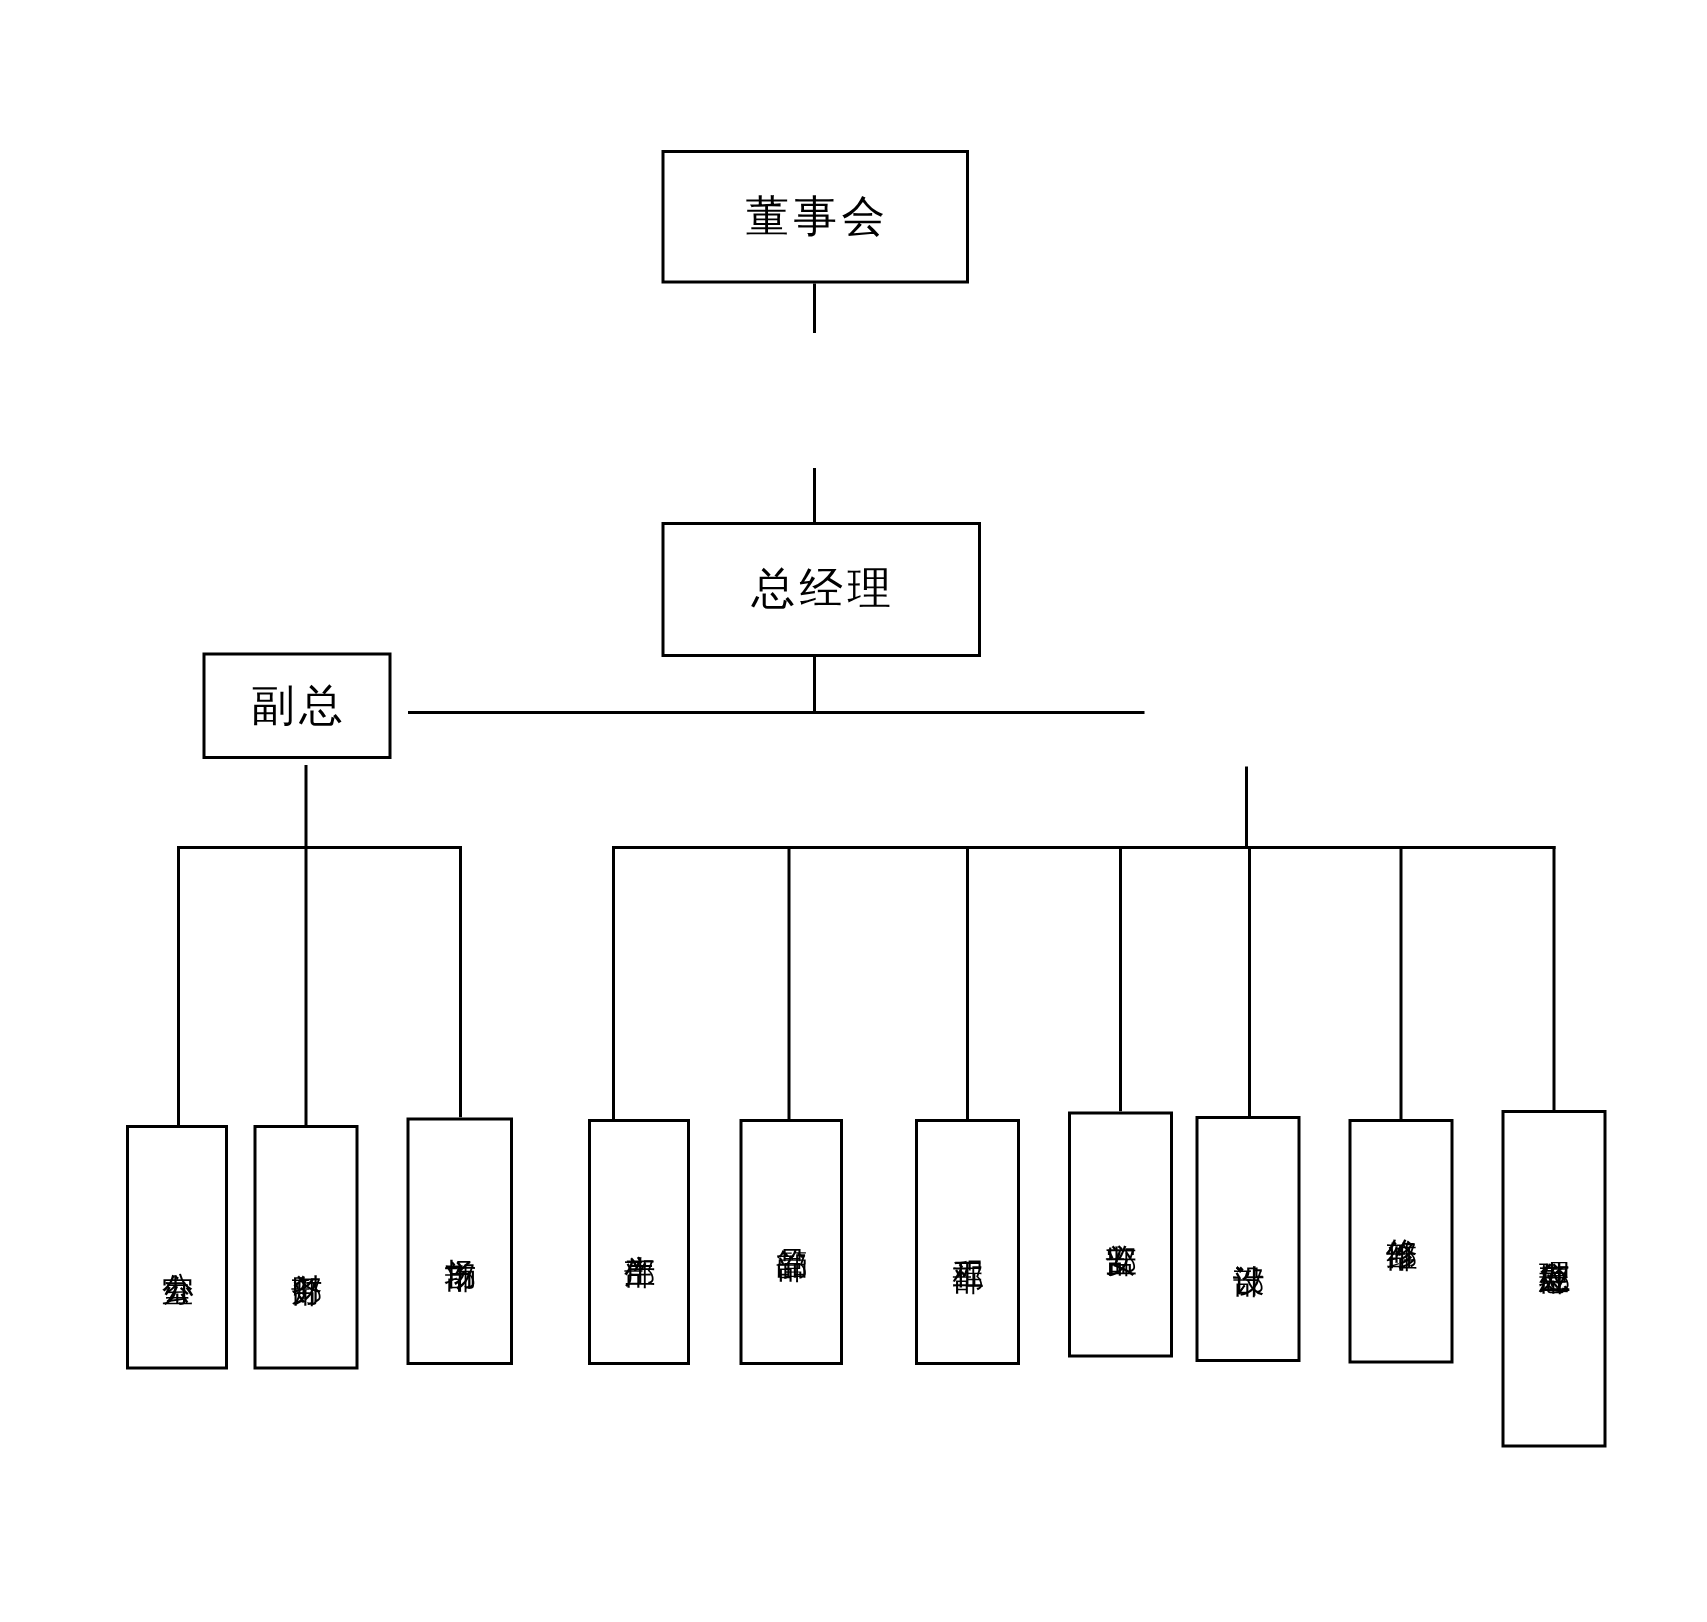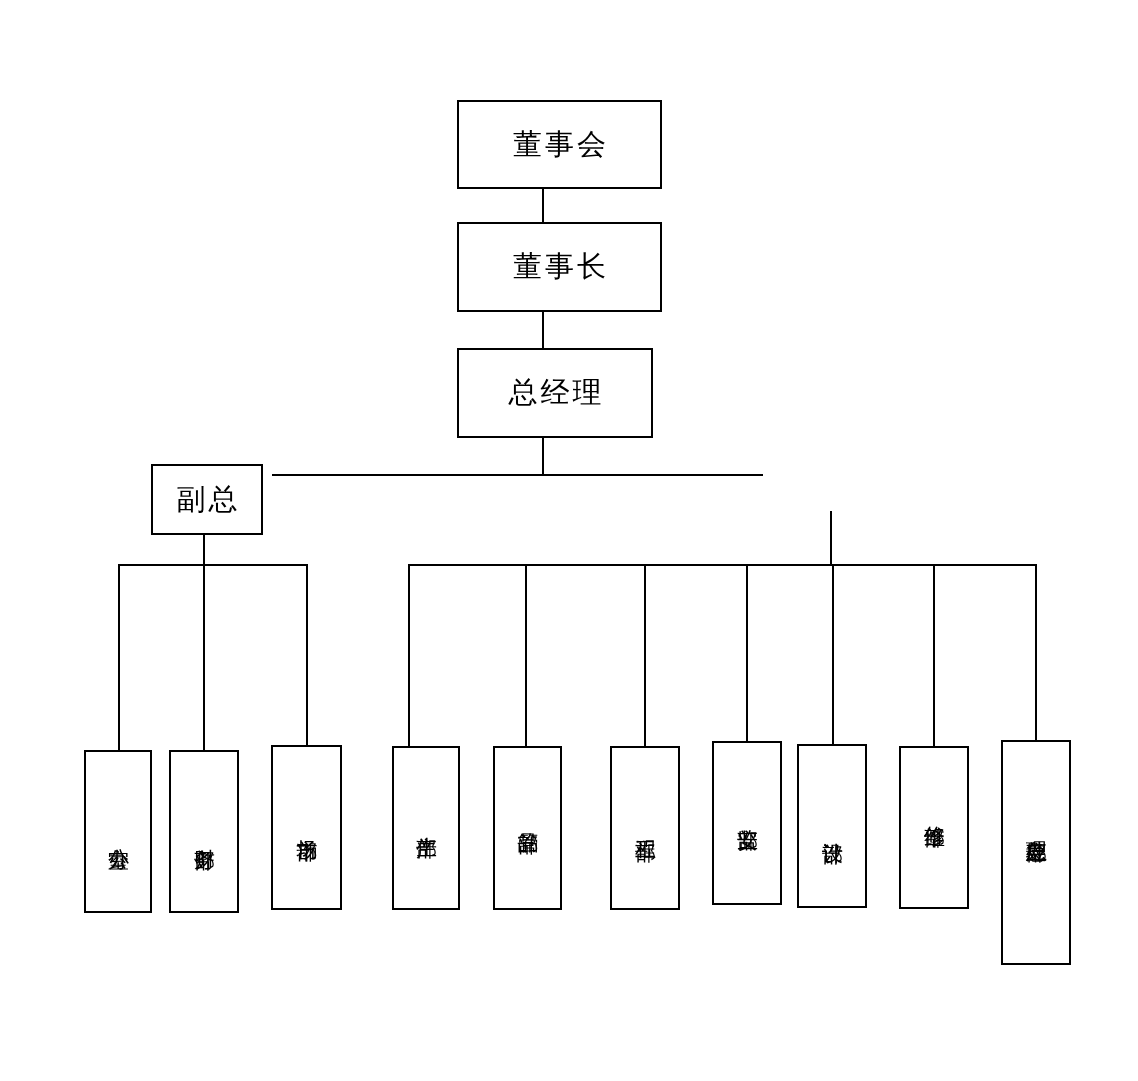--- a/index.html
+++ b/index.html
@@ -14,39 +14,39 @@
   }
   .node {
     position: absolute;
     box-sizing: border-box;
     border: 2px solid #000000;
     background: #ffffff;
     display: flex;
     align-items: center;
     justify-content: center;
   }
-  .node.h { font-size: 29px; margin-left: 16px; }
+  .node.h { font-size: 29px; }
   .node.h .label { letter-spacing: 3px; padding-left: 3px; white-space: nowrap; }
   .node.v { font-size: 21px; }
   .node.v .label {
     writing-mode: vertical-rl;
     text-orientation: upright;
     line-height: 1;
     letter-spacing: 0;
   }
   .line { position: absolute; background: #000000; }
   .vl { width: 2px; }
   .hl { height: 2px; }
 
   
   #n-board      { left: 441px; top: 100px; width: 205px; height: 89px; }
   #n-chairman   { left: 441px; top: 222px; width: 205px; height: 90px; }
-  #n-gm         { left: 441px; top: 348px; width: 196px; height: 90px; justify-content: center; }
+  #n-gm         { left: 441px; top: 348px; width: 213px; height: 90px; justify-content: center; }
   
-  #n-deputy     { left: 135px; top: 464px; width: 112px; height: 71px; }
+  #n-deputy     { left: 135px; top: 435px; width: 126px; height: 71px; }
   #n-chief      { left: 763px; top: 439px; width: 138px; height: 73px; }
   
   #n-office      { left: 84px;   top: 750px; width: 68px; height: 163px; }
   #n-finance     { left: 169px;  top: 750px; width: 70px; height: 163px; }
   #n-marketing   { left: 271px;  top: 745px; width: 71px; height: 165px; padding-bottom: 10px; }
   #n-production  { left: 392px;  top: 746px; width: 68px; height: 164px; padding-bottom: 16px; }
   #n-quality     { left: 493px;  top: 746px; width: 69px; height: 164px; padding-bottom: 24px; }
   #n-engineering { left: 610px;  top: 746px; width: 70px; height: 164px; padding-bottom: 8px; }
   #n-safety      { left: 712px;  top: 741px; width: 70px; height: 164px; padding-bottom: 22px; }
   #n-design      { left: 797px;  top: 744px; width: 70px; height: 164px; }
@@ -93,23 +93,20 @@
   <div class="line vl" id="e-drop-quality"></div>
   <div class="line vl" id="e-drop-engineering"></div>
   <div class="line vl" id="e-drop-safety"></div>
   <div class="line vl" id="e-drop-design"></div>
   <div class="line vl" id="e-drop-maintenance"></div>
   <div class="line vl" id="e-drop-emergency"></div>
 
   <div class="node h" id="n-board">
     <span class="label">董事会</span>
   </div>
-  <div class="node h" id="n-chairman">
-    <span class="label">董事长</span>
-  </div>
   <div class="node h" id="n-gm">
     <span class="label">总经理</span>
   </div>
 
   <div class="node h" id="n-deputy">
     <span class="label">副总</span>
   </div>
 
   <div class="node v" id="n-office">
     <span class="label">办公室</span>

